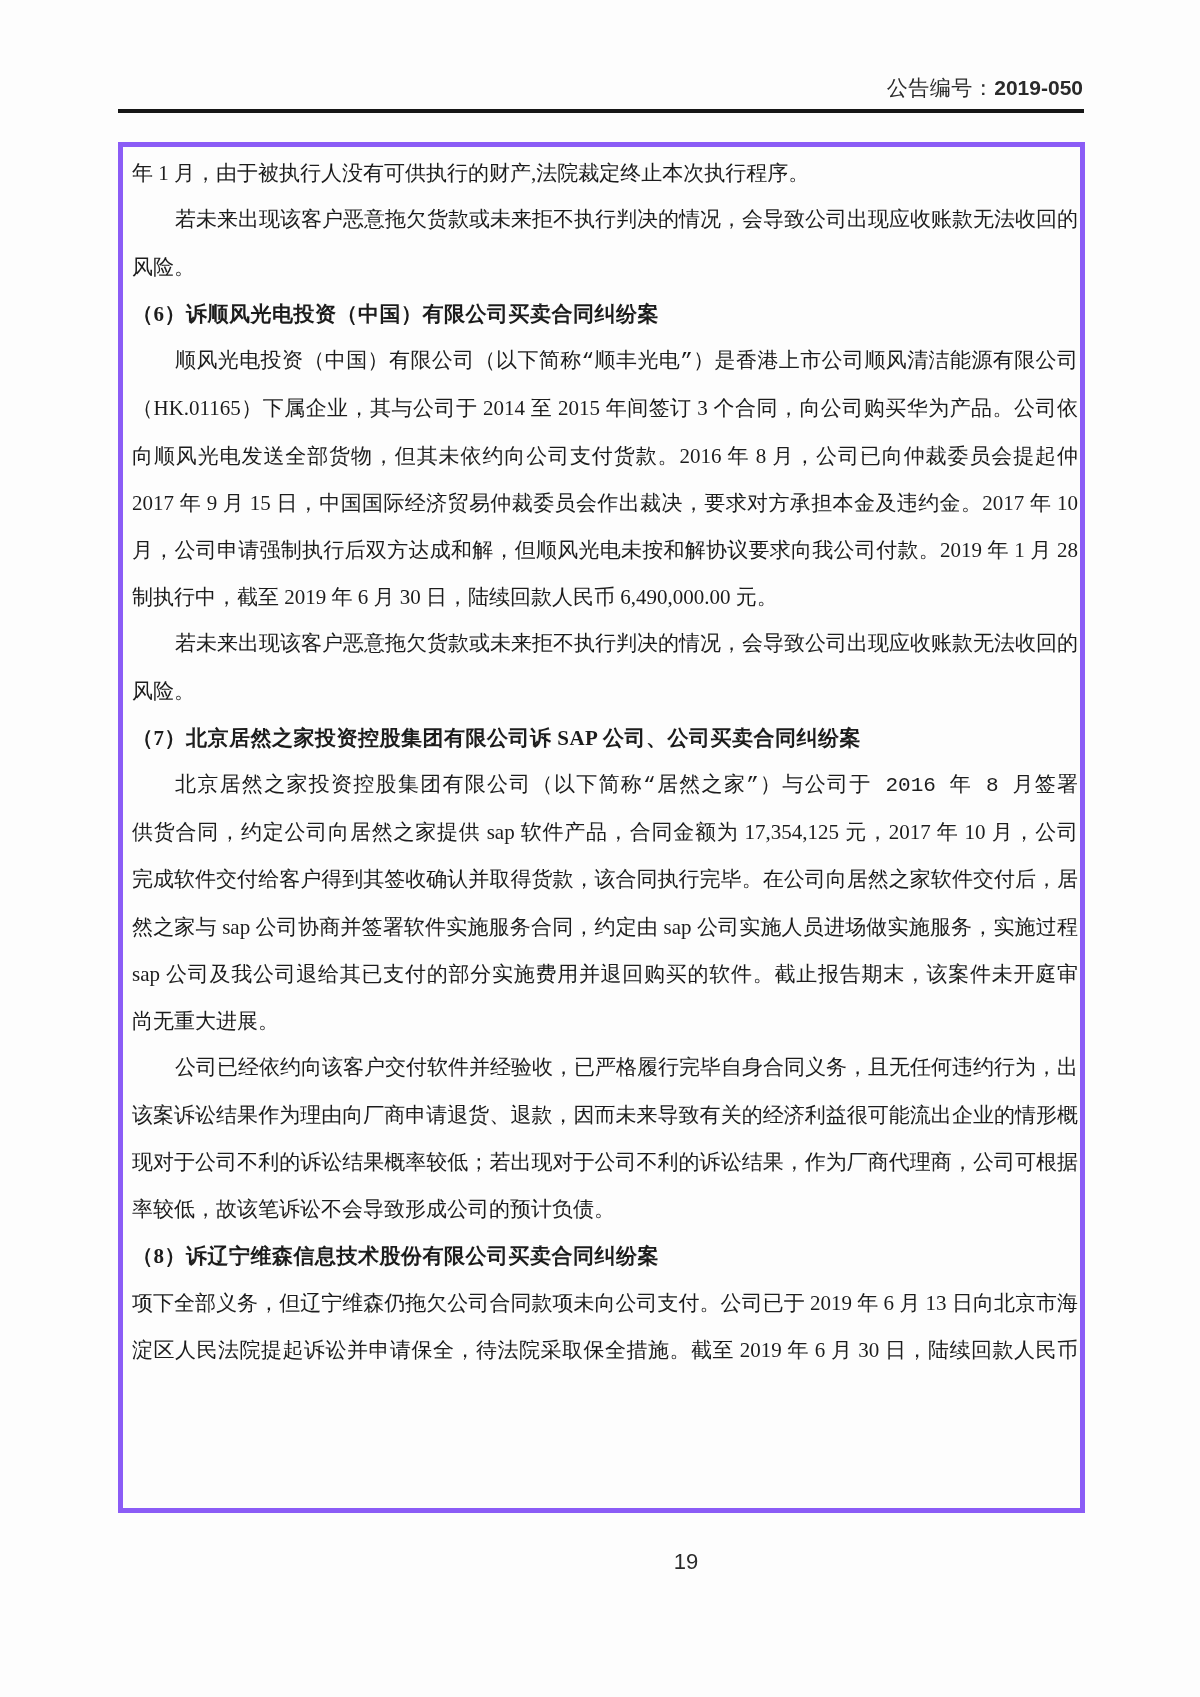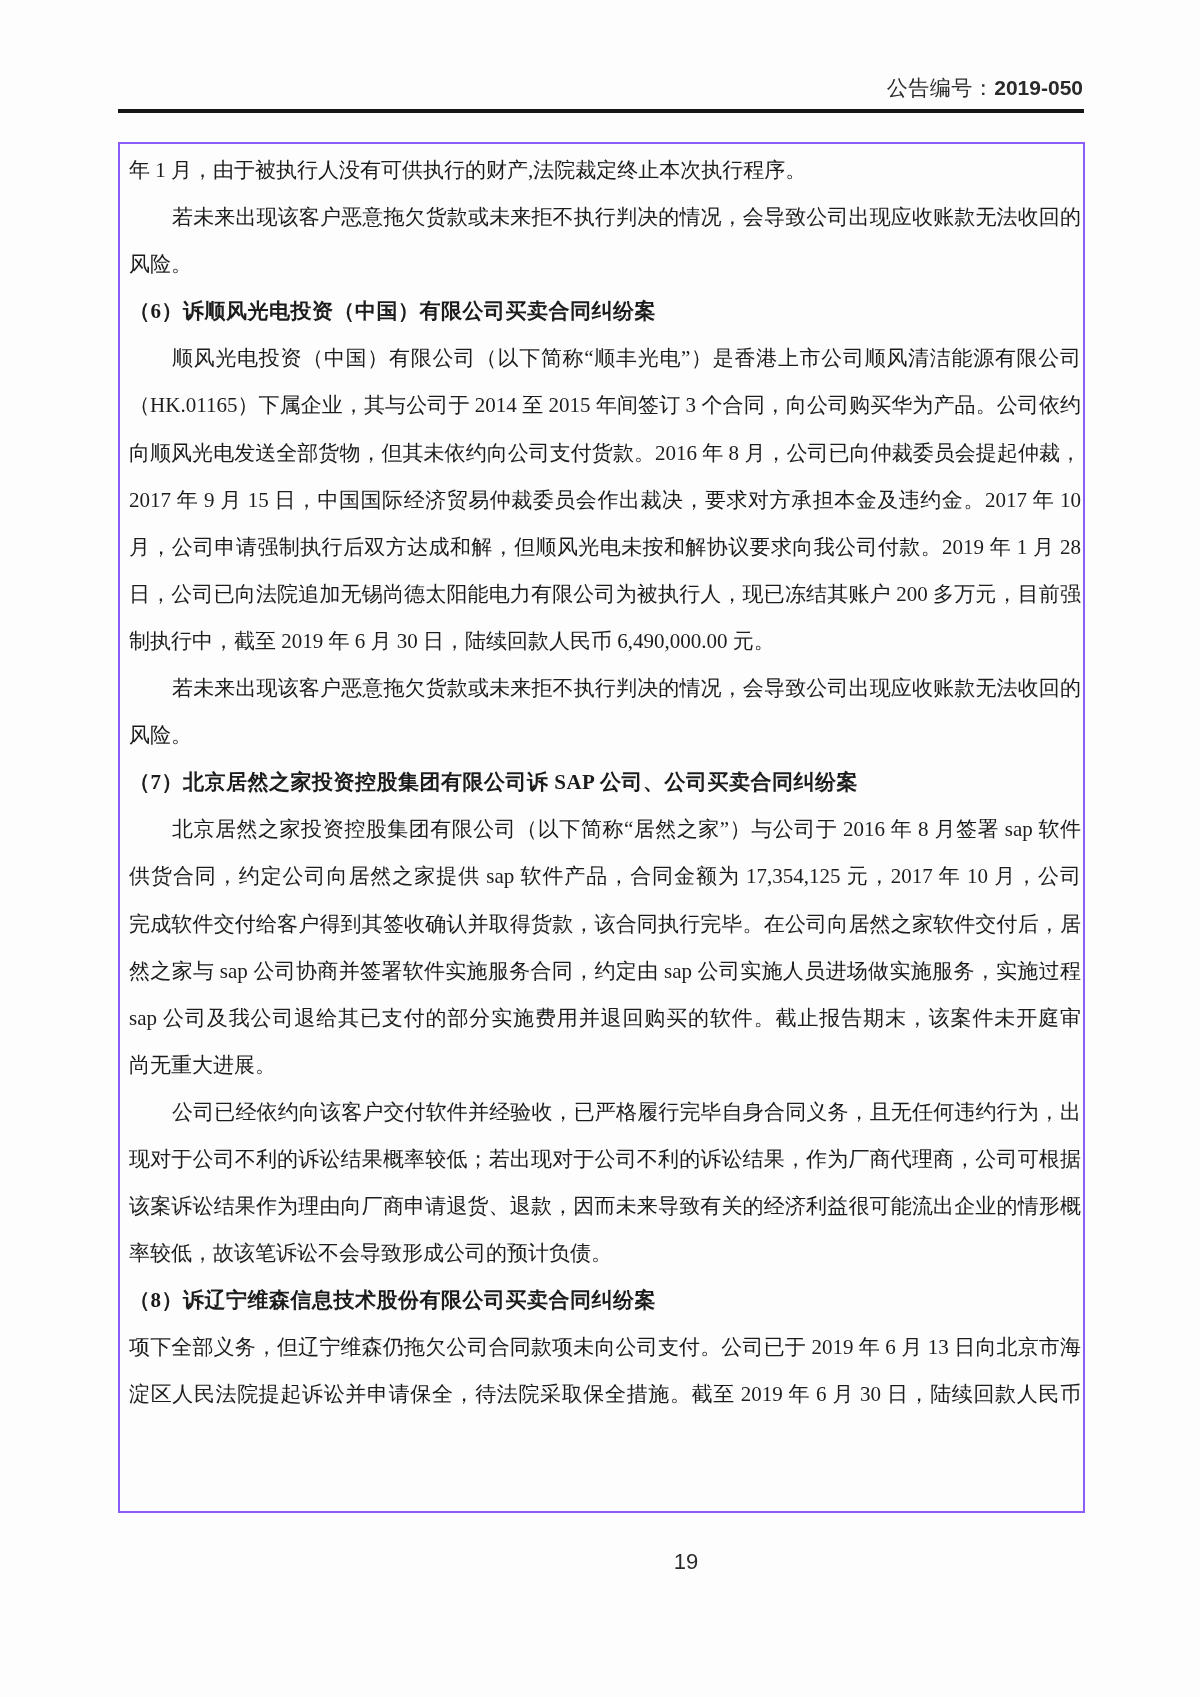--- a/index.html
+++ b/index.html
@@ -25,37 +25,37 @@
   }
 
   .header-rule {
     position: absolute; top: 109px; left: 0;
     width: 966px; height: 4px; background: #161616;
   }
 
   .text-box {
     position: absolute; top: 142px; left: 0;
     width: 967px; height: 1371px;
-    border: 2px solid #8b5cf6;
+    border: 5px solid #8b5cf6;
     box-sizing: border-box;
     background: #fdfdfd;
     padding: 3px 2px 0 9px;
     overflow: hidden;
   }
 
   .line {
     font-size: 21px;
     height: 47.1px;
     line-height: 47.1px;
     overflow: hidden;
     text-align: left;
     white-space: normal;
   }
   .line.fill { text-align: justify; text-align-last: justify; }
-  .line.indent { text-indent: 43px; }
+  .line.indent { text-indent: 43px; font-family: Liberation Mono, monospace; }
   .line.heading { font-weight: bold; letter-spacing: 0.5px; }
 
   .page-number {
     position: absolute; top: 1549px; left: 686px;
     transform: translateX(-50%);
     font-family: "Liberation Sans", "DejaVu Sans", sans-serif;
     font-size: 22px; color: #2b2b2b;
   }
 </style>
 </head>
@@ -73,34 +73,33 @@
     <div class="text-box">
         <div class="line">年 1 月，由于被执行人没有可供执行的财产,法院裁定终止本次执行程序。</div>
         <div class="line indent fill">若未来出现该客户恶意拖欠货款或未来拒不执行判决的情况，会导致公司出现应收账款无法收回的</div>
         <div class="line">风险。</div>
         <div class="line heading">（6）诉顺风光电投资（中国）有限公司买卖合同纠纷案</div>
         <div class="line indent fill">顺风光电投资（中国）有限公司（以下简称“顺丰光电”）是香港上市公司顺风清洁能源有限公司</div>
         <div class="line fill">（HK.01165）下属企业，其与公司于 2014 至 2015 年间签订 3 个合同，向公司购买华为产品。公司依约</div>
         <div class="line fill">向顺风光电发送全部货物，但其未依约向公司支付货款。2016 年 8 月，公司已向仲裁委员会提起仲裁，</div>
         <div class="line fill">2017 年 9 月 15 日，中国国际经济贸易仲裁委员会作出裁决，要求对方承担本金及违约金。2017 年 10</div>
         <div class="line fill">月，公司申请强制执行后双方达成和解，但顺风光电未按和解协议要求向我公司付款。2019 年 1 月 28</div>
-        <div class="line fill">日，公司已向法院追加无锡尚德太阳能电力有限公司为被执行人，现已冻结其账户 200 多万元，目前强</div>
         <div class="line">制执行中，截至 2019 年 6 月 30 日，陆续回款人民币 6,490,000.00 元。</div>
         <div class="line indent fill">若未来出现该客户恶意拖欠货款或未来拒不执行判决的情况，会导致公司出现应收账款无法收回的</div>
         <div class="line">风险。</div>
         <div class="line heading">（7）北京居然之家投资控股集团有限公司诉 SAP 公司、公司买卖合同纠纷案</div>
         <div class="line indent fill">北京居然之家投资控股集团有限公司（以下简称“居然之家”）与公司于 2016 年 8 月签署 sap 软件</div>
         <div class="line fill">供货合同，约定公司向居然之家提供 sap 软件产品，合同金额为 17,354,125 元，2017 年 10 月，公司</div>
         <div class="line fill">完成软件交付给客户得到其签收确认并取得货款，该合同执行完毕。在公司向居然之家软件交付后，居</div>
         <div class="line fill">然之家与 sap 公司协商并签署软件实施服务合同，约定由 sap 公司实施人员进场做实施服务，实施过程</div>
         <div class="line fill">sap 公司及我公司退给其已支付的部分实施费用并退回购买的软件。截止报告期末，该案件未开庭审理，</div>
         <div class="line">尚无重大进展。</div>
         <div class="line indent fill">公司已经依约向该客户交付软件并经验收，已严格履行完毕自身合同义务，且无任何违约行为，出</div>
+        <div class="line fill">该案诉讼结果作为理由向厂商申请退货、退款，因而未来导致有关的经济利益很可能流出企业的情形概</div>
         <div class="line fill">现对于公司不利的诉讼结果概率较低；若出现对于公司不利的诉讼结果，作为厂商代理商，公司可根据</div>
-        <div class="line fill">该案诉讼结果作为理由向厂商申请退货、退款，因而未来导致有关的经济利益很可能流出企业的情形概</div>
         <div class="line">率较低，故该笔诉讼不会导致形成公司的预计负债。</div>
         <div class="line heading">（8）诉辽宁维森信息技术股份有限公司买卖合同纠纷案</div>
         <div class="line fill">项下全部义务，但辽宁维森仍拖欠公司合同款项未向公司支付。公司已于 2019 年 6 月 13 日向北京市海</div>
         <div class="line fill">淀区人民法院提起诉讼并申请保全，待法院采取保全措施。截至 2019 年 6 月 30 日，陆续回款人民币</div>
       </div>
 
   </div>
 
   <div class="page-number">19</div>
 </div>

